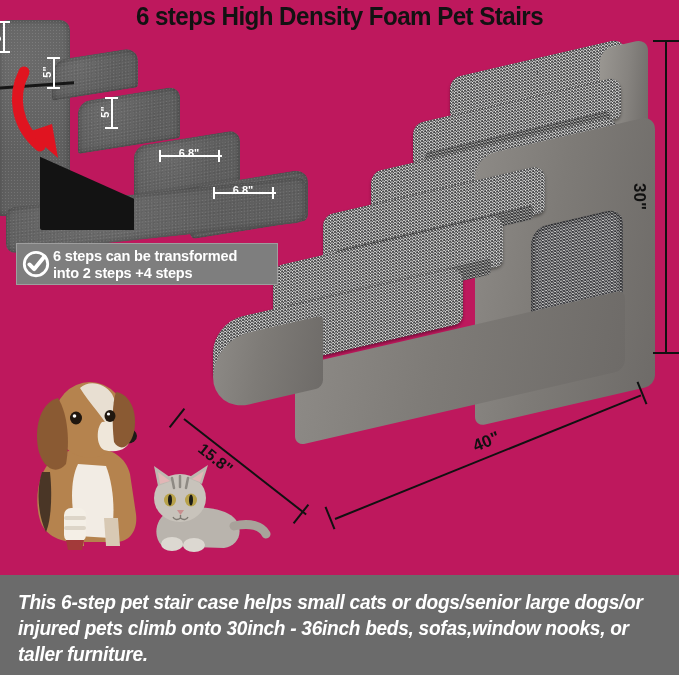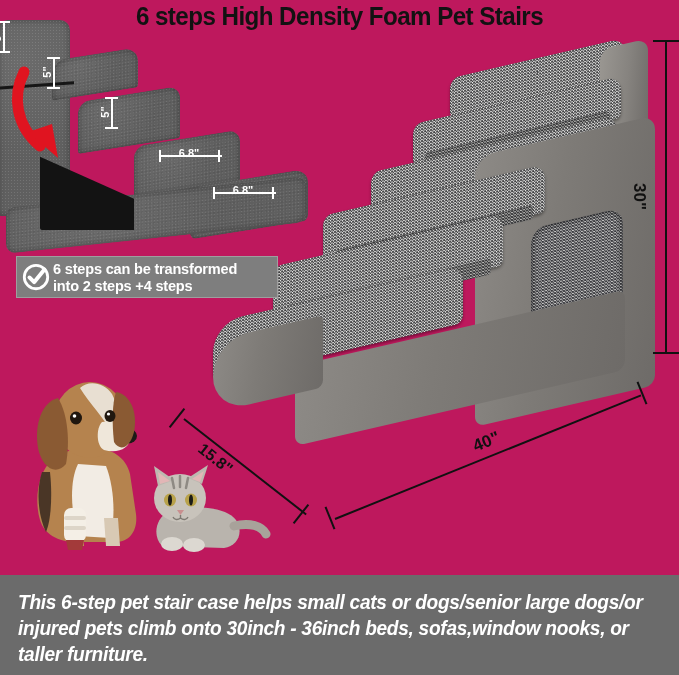--- a/index.html
+++ b/index.html
@@ -116,21 +116,20 @@
     font-family:"Liberation Sans", sans-serif;
   }
 
   
   .badge{
     position:absolute;left:16px;top:243px;
     width:262px;height:42px;
     background:#7e7e7e;
     display:flex;align-items:center;
     box-shadow:0 0 0 1px rgba(255,255,255,0.25) inset;
-    margin-top:13px;
   }
   .badge-icon{
     width:30px;height:30px;margin-left:5px;margin-right:2px;
     flex:0 0 auto;position:relative;
   }
   .badge-text{
     color:#ffffff;font-weight:bold;font-size:15px;line-height:17px;
     letter-spacing:-0.2px;
     font-family:"Liberation Sans", sans-serif;
     transform:scaleX(0.97);transform-origin:left center;

